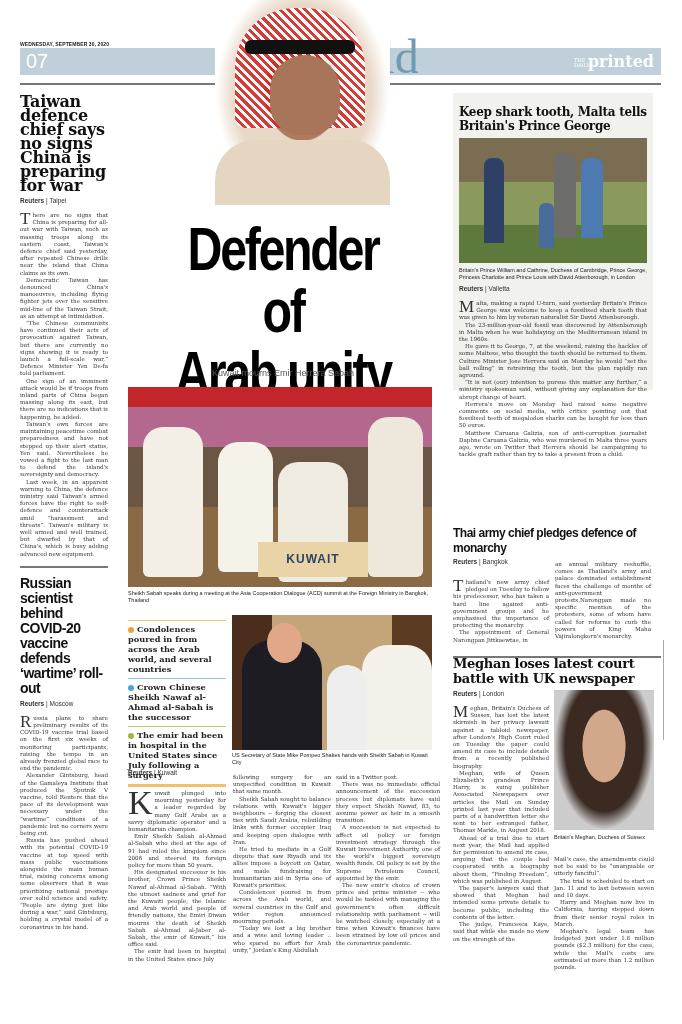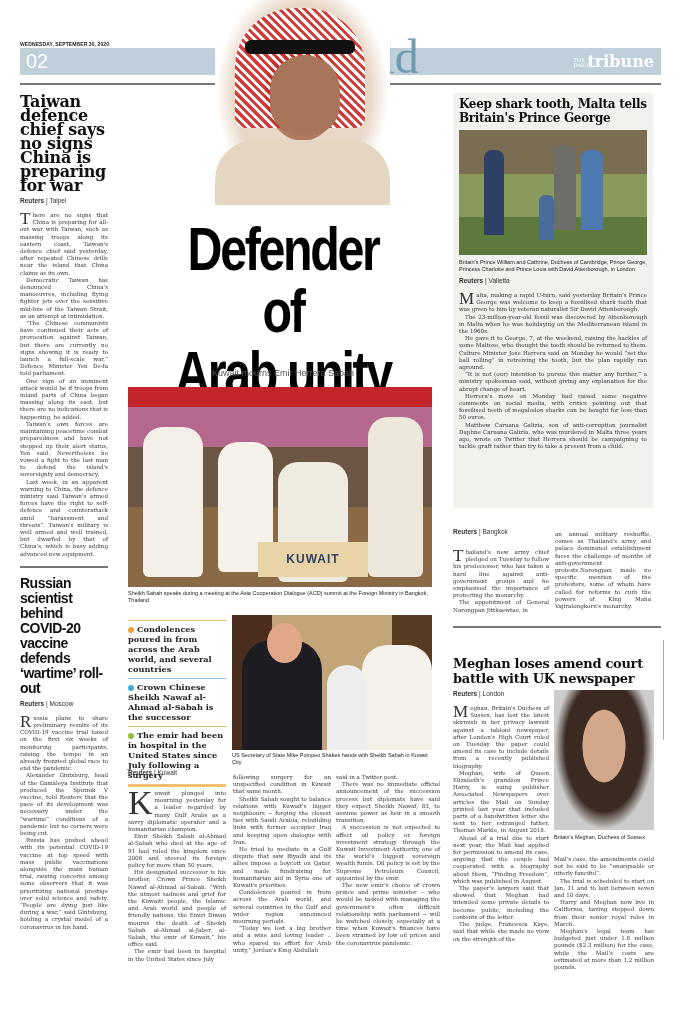--- a/index.html
+++ b/index.html
@@ -34,35 +34,35 @@
 .cap{font-family:"Liberation Sans",sans-serif;font-size:5.5px;line-height:7px;color:#222}
 .cap1{position:absolute;left:128px;top:590px;width:305px}
 .bullets{position:absolute;left:128px;top:620px;width:98px}
 .bullet{border-top:1.5px solid;padding:3px 0 4px;font-family:"DejaVu Serif",serif;font-weight:bold;font-size:8.2px;line-height:10px;color:#222}
 .bullet .dot{display:inline-block;width:6px;height:6px;border-radius:50%;margin-right:3px;vertical-align:middle}
 .photo2{position:absolute;left:232px;top:615px;width:200px;height:135px;background:linear-gradient(90deg,#4a2d1c 0 20%,#c4a57a 20% 80%,#5b3a22 80%);overflow:hidden}
 .cap2{position:absolute;left:232px;top:752px;width:205px}
 .kuwait-by{position:absolute;left:128px;top:765px}
 .kcol{position:absolute;top:790px;width:98px}
 .rcol{position:absolute;left:453px;width:208px}
-.shark{position:absolute;left:453px;top:93px;width:200px;height:415px;background:#f1f1ee;padding:4px 6px}
+.shark{position:absolute;left:453px;top:93px;width:200px;height:297px;background:#f1f1ee;padding:12px 6px}
 h2.serif{font-family:"DejaVu Serif",serif;font-size:12px;line-height:14px;color:#111;letter-spacing:-.3px}
 .photo3{width:188px;height:125px;margin:5px 0 4px;background:linear-gradient(180deg,#7a6d52 0 35%,#8a9a5c 35% 70%,#5d7a3c 70%);position:relative;overflow:hidden}
 .vline{position:absolute;left:663px;top:640px;width:1px;height:100px;background:#aaa}
 .photo4{position:absolute;left:554px;top:690px;width:100px;height:140px;background:radial-gradient(ellipse at 50% 40%,#d3a88a 0 30%,#3a2a22 31% 55%,#ccc 70%)}
 .cap4{position:absolute;left:554px;top:834px;width:105px}
 </style>
 </head>
 <body>
 
 <div class="date">WEDNESDAY, SEPTEMBER 30, 2020</div>
 <div class="band"></div>
-<div class="pagenum">02</div>
+<div class="pagenum">07</div>
 <div class="section">World</div>
-<div class="brand"><small>THE DAILY</small><span>tribune</span></div>
+<div class="brand"><small>THE DAILY</small><span>printed</span></div>
 <div class="rule"></div>
 <div class="hero">
     <div class="robe"></div>
     <div class="ghutra"></div>
     <div class="face"></div>
     <div class="agal"></div>
   </div>
 
 <div class="lcol">
   <h2 class="sm">Taiwan defence chief says no signs China is preparing for war</h2>
@@ -146,36 +146,37 @@
     <p class="first"><span class="drop">M</span><span>alta, making a rapid U-turn, said yesterday Britain's Prince George was welcome to keep a fossilised shark tooth that was given to him by veteran naturalist Sir David Attenborough.</span></p>
     <p>The 23-million-year-old fossil was discovered by Attenborough in Malta when he was holidaying on the Mediterranean island in the 1960s.</p>
       <p>He gave it to George, 7, at the weekend, raising the hackles of some Maltese, who thought the tooth should be returned to them. Culture Minister Jose Herrera said on Monday he would “set the ball rolling” in retreiving the tooth, but the plan rapidly ran aground.</p>
       <p>“It is not (our) intention to pursue this matter any further,” a ministry spokesman said, without giving any explanation for the abrupt change of heart.</p>
       <p>Herrera's move on Monday had raised some negative comments on social media, with critics pointing out that fossilised teeth of megalodon sharks can be bought for less than 50 euros.</p>
       <p>Matthew Caruana Galizia, son of anti-corruption journalist Daphne Caruana Galizia, who was murdered in Malta three years ago, wrote on Twitter that Herrera should be campaigning to tackle graft rather than try to take a present from a child.</p>
   </div>
 </div>
 
 <div class="rcol" style="top:526px">
+  <h2 class="sans" style="font-size:12px">Thai army chief pledges defence of monarchy</h2>
   <div class="byline" style="margin:2px 0 6px"><b>Reuters</b> | <span>Bangkok</span></div>
   <div style="display:flex;gap:6px">
     <div class="body" style="width:96px;margin-top:8px">
         <p class="first"><span class="drop">T</span><span>hailand's new army chief pledged on Tuesday to follow his predecessor, who has taken a hard line against anti-government groups and he emphasised the importance of protecting the monarchy.</span></p>
         <p>The appointment of General Narongpan Jittkaewtae, in</p>
       </div>
     <div class="body" style="width:96px;margin-top:-10px">
         <p class="first">an annual military reshuffle, comes as Thailand's army and palace dominated establishment faces the challenge of months of anti-government protests.Narongpan made no specific mention of the protesters, some of whom have called for reforms to curb the powers of King Maha Vajiralongkorn's monarchy.</p>
       </div>
   </div>
   <div class="divider" style="margin-top:12px"></div>
 </div>
 <div class="vline"></div>
 
 <div class="rcol" style="top:656px">
-  <h2 class="serif" style="font-size:13px;line-height:15px">Meghan loses amend court battle with UK newspaper</h2>
+  <h2 class="serif" style="font-size:13px;line-height:15px">Meghan loses latest court battle with UK newspaper</h2>
   <div class="byline"><b>Reuters</b> | <span>London</span></div>
   <div class="body" style="width:96px">
     <p class="first"><span class="drop">M</span><span>eghan, Britain's Duchess of Sussex, has lost the latest skirmish in her privacy lawsuit against a tabloid newspaper, after London's High Court ruled on Tuesday the paper could amend its case to include details from a recently published biography.</span></p>
     <p>Meghan, wife of Queen Elizabeth's grandson Prince Harry, is suing publisher Associated Newspapers over articles the Mail on Sunday printed last year that included parts of a handwritten letter she sent to her estranged father, Thomas Markle, in August 2018.</p>
       <p>Ahead of a trial due to start next year, the Mail had applied for permission to amend its case, arguing that the couple had cooperated with a biography about them, “Finding Freedom”, which was published in August.</p>
       <p>The paper's lawyers said that showed that Meghan had intended some private details to become public, including the contents of the letter.</p>
       <p>The judge, Francesca Kaye, said that while she made no view on the strength of the</p>
   </div>
 </div>
 <div class="photo4"></div>

